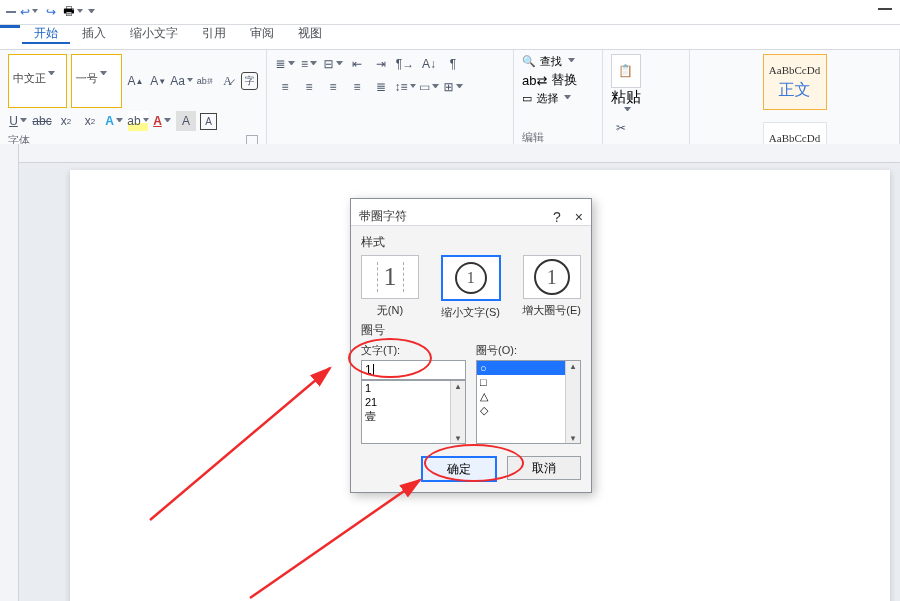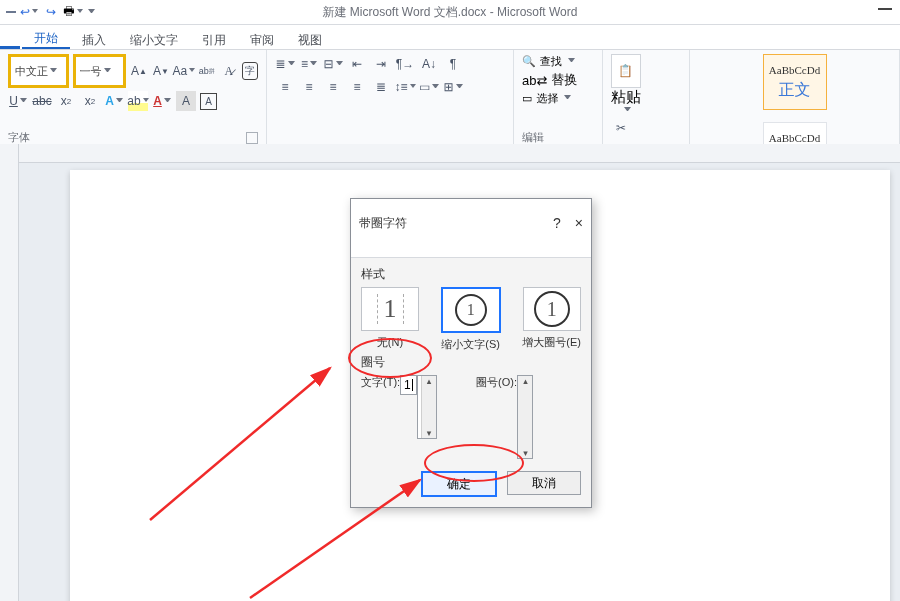--- a/index.html
+++ b/index.html
@@ -7,65 +7,65 @@
 
   
   .titlebar{height:24px;background:#fff;display:flex;align-items:center;border-bottom:1px solid #d8dbe0;position:relative}
   .qat{display:flex;align-items:center;gap:4px;padding-left:6px}
   .qat .dash{width:10px;height:2px;background:#6b7890}
   .qat .iconbtn{width:18px;height:18px;display:flex;align-items:center;justify-content:center}
   .title-center{position:absolute;left:0;right:0;text-align:center;color:#6b6f78;font-size:12px;pointer-events:none}
   .win-min{position:absolute;right:8px;top:6px;width:14px;height:2px;border-bottom:2px solid #444}
 
   
-  .tabs{height:24px;background:#fff;display:flex;align-items:flex-end;border-bottom:1px solid #d6d9de}
+  .tabs{height:24px;background:#fff;display:flex;align-items:flex-start;border-bottom:1px solid #d6d9de}
   .filetab{width:20px;background:#1b62c4;border-bottom:3px solid #1b62c4;margin-right:2px}
   .tab{padding:0 12px;display:flex;align-items:center;color:#4a4e55;cursor:pointer}
   .tab.active{color:#1b62c4;border-bottom:2px solid #1b62c4}
 
   
   .ribbon{height:96px;background:#f9fafc;border-bottom:1px solid #c7cbd1;display:flex}
   .group{border-right:1px solid #dde1e6;padding:4px 8px 0 8px;display:flex;flex-direction:column;justify-content:space-between}
   .group-body{flex:1;display:flex;flex-direction:column;gap:3px}
   .group-label{text-align:left;color:#6c7078;font-size:11px;height:18px;line-height:18px;position:relative}
   .group-label .launcher{position:absolute;right:0;bottom:2px;width:10px;height:10px;border:1px solid #aab0b8}
   .row{display:flex;align-items:center;gap:4px}
-  .ctrl{height:20px;border:3px solid #eab308;background:#fff;display:flex;align-items:center;padding:4px 4px;font-size:11px;color:#444}
+  .ctrl{height:20px;border:1px solid #eab308;background:#fff;display:flex;padding:16px 4px;font-size:11px;color:#444}
   .btn{width:20px;height:20px;display:flex;align-items:center;justify-content:center;color:#4a5568}
   .drop{width:7px;height:7px;margin-left:2px}
   .drop::before{content:"";display:block;border-left:3px solid transparent;border-right:3px solid transparent;border-top:4px solid #6b7280}
 
   .style-card{width:62px;height:54px;border:1px solid #e1e4e9;background:#fff;display:flex;flex-direction:column;align-items:center;justify-content:center;gap:4px;font-size:11px}
   .style-card.sel{border:1px solid #f5b13d;background:#fff6e6}
   .style-sample{font-family:"Times New Roman",serif;color:#333}
   .style-name{color:#3b78d8;font-size:16px}
   .style-big{font-size:22px;font-weight:bold}
 
   
   .workspace{position:absolute;top:144px;left:0;right:0;bottom:0;background:#e9edf2}
   .ruler{height:18px;background:#f2f4f7;border-bottom:1px solid #d0d4da;margin:0 0 0 18px}
   .vruler{position:absolute;left:0;top:0;bottom:0;width:18px;background:#f2f4f7;border-right:1px solid #d0d4da}
   .page{position:absolute;left:70px;top:26px;width:820px;height:560px;background:#fff;box-shadow:0 2px 6px rgba(0,0,0,.18)}
 
   
   .dialog{position:absolute;left:350px;top:198px;width:240px;background:#f4f4f4;border:1px solid #8a8f97;box-shadow:3px 3px 10px rgba(0,0,0,.25);font-size:12px}
-  .dlg-title{height:26px;display:flex;align-items:flex-start;justify-content:space-between;padding:16px 8px;background:#fff;border-bottom:1px solid #d7dadf}
+  .dlg-title{height:26px;display:flex;align-items:flex-end;justify-content:space-between;padding:0 8px;background:#fff;border-bottom:1px solid #d7dadf}
   .dlg-title .t{color:#333}
   .dlg-title .r{display:flex;gap:14px;color:#333;font-size:14px}
   .dlg-body{padding:6px 10px 10px 10px}
   .sect-label{color:#333;margin:2px 0 4px 0}
   .style-opts{display:flex;gap:10px;justify-content:space-between;margin-bottom:2px}
   .opt{display:flex;flex-direction:column;align-items:center;gap:4px}
   .opt .box{width:56px;height:42px;background:#fff;border:1px solid #bfc3c9;display:flex;align-items:center;justify-content:center;font-family:"Times New Roman",serif;font-size:26px;color:#555}
   .opt.sel .box{border:2px solid #1e74ff}
   .opt .cap{font-size:11px;color:#333}
   .circ{display:inline-flex;width:28px;height:28px;border:2px solid #333;border-radius:50%;align-items:center;justify-content:center;font-size:16px}
 
   .two-col{display:flex;gap:10px;margin-top:2px}
-  .col{flex:1;display:flex;flex-direction:row}
+  .col{flex:1;display:flex;flex-direction:column}
   .col .lbl{font-size:11px;margin-bottom:2px;color:#333}
   .textin{height:18px;border:1px solid #9aa0a8;background:#fff;padding:0 3px;display:flex;align-items:center;font-size:12px}
   .listbox{height:62px;border:1px solid #9aa0a8;background:#fff;overflow:hidden;position:relative}
   .listbox .item{height:14px;padding:0 3px;font-size:11px;line-height:14px}
   .listbox .item.sel{background:#1e74ff;color:#fff}
   .listbox .sb{position:absolute;right:0;top:0;bottom:0;width:14px;background:#efefef;border-left:1px solid #cfcfcf;display:flex;flex-direction:column;justify-content:space-between;align-items:center;font-size:9px;color:#555}
 
   .dlg-buttons{display:flex;justify-content:flex-end;gap:10px;margin-top:12px}
   .dlg-btn{width:72px;height:22px;border:1px solid #9aa0a8;background:#efefef;display:flex;align-items:center;justify-content:center;font-size:12px;cursor:pointer}
   .dlg-btn.primary{border:2px solid #1e74ff;background:#eaf2ff}
@@ -84,21 +84,20 @@
 <body>
 
 <div class="titlebar">
   <div class="qat">
     <span class="dash"></span>
     <span class="iconbtn" style="color:#2d6bdc">↩<span class="drop"></span></span>
     <span class="iconbtn" style="color:#2d6bdc">↪</span>
     <span class="iconbtn">🖶<span class="drop"></span></span>
     <span class="drop"></span>
   </div>
-  <div class="title-center">新建 Microsoft Word 文档.docx - Microsoft Word</div>
   <div class="win-min"></div>
 </div>
 
 <div class="tabs">
   <div class="filetab"></div>
   <div class="tab active">开始</div>
   <div class="tab">插入</div>
   <div class="tab">缩小文字</div>
   <div class="tab">引用</div>
   <div class="tab">审阅</div>

